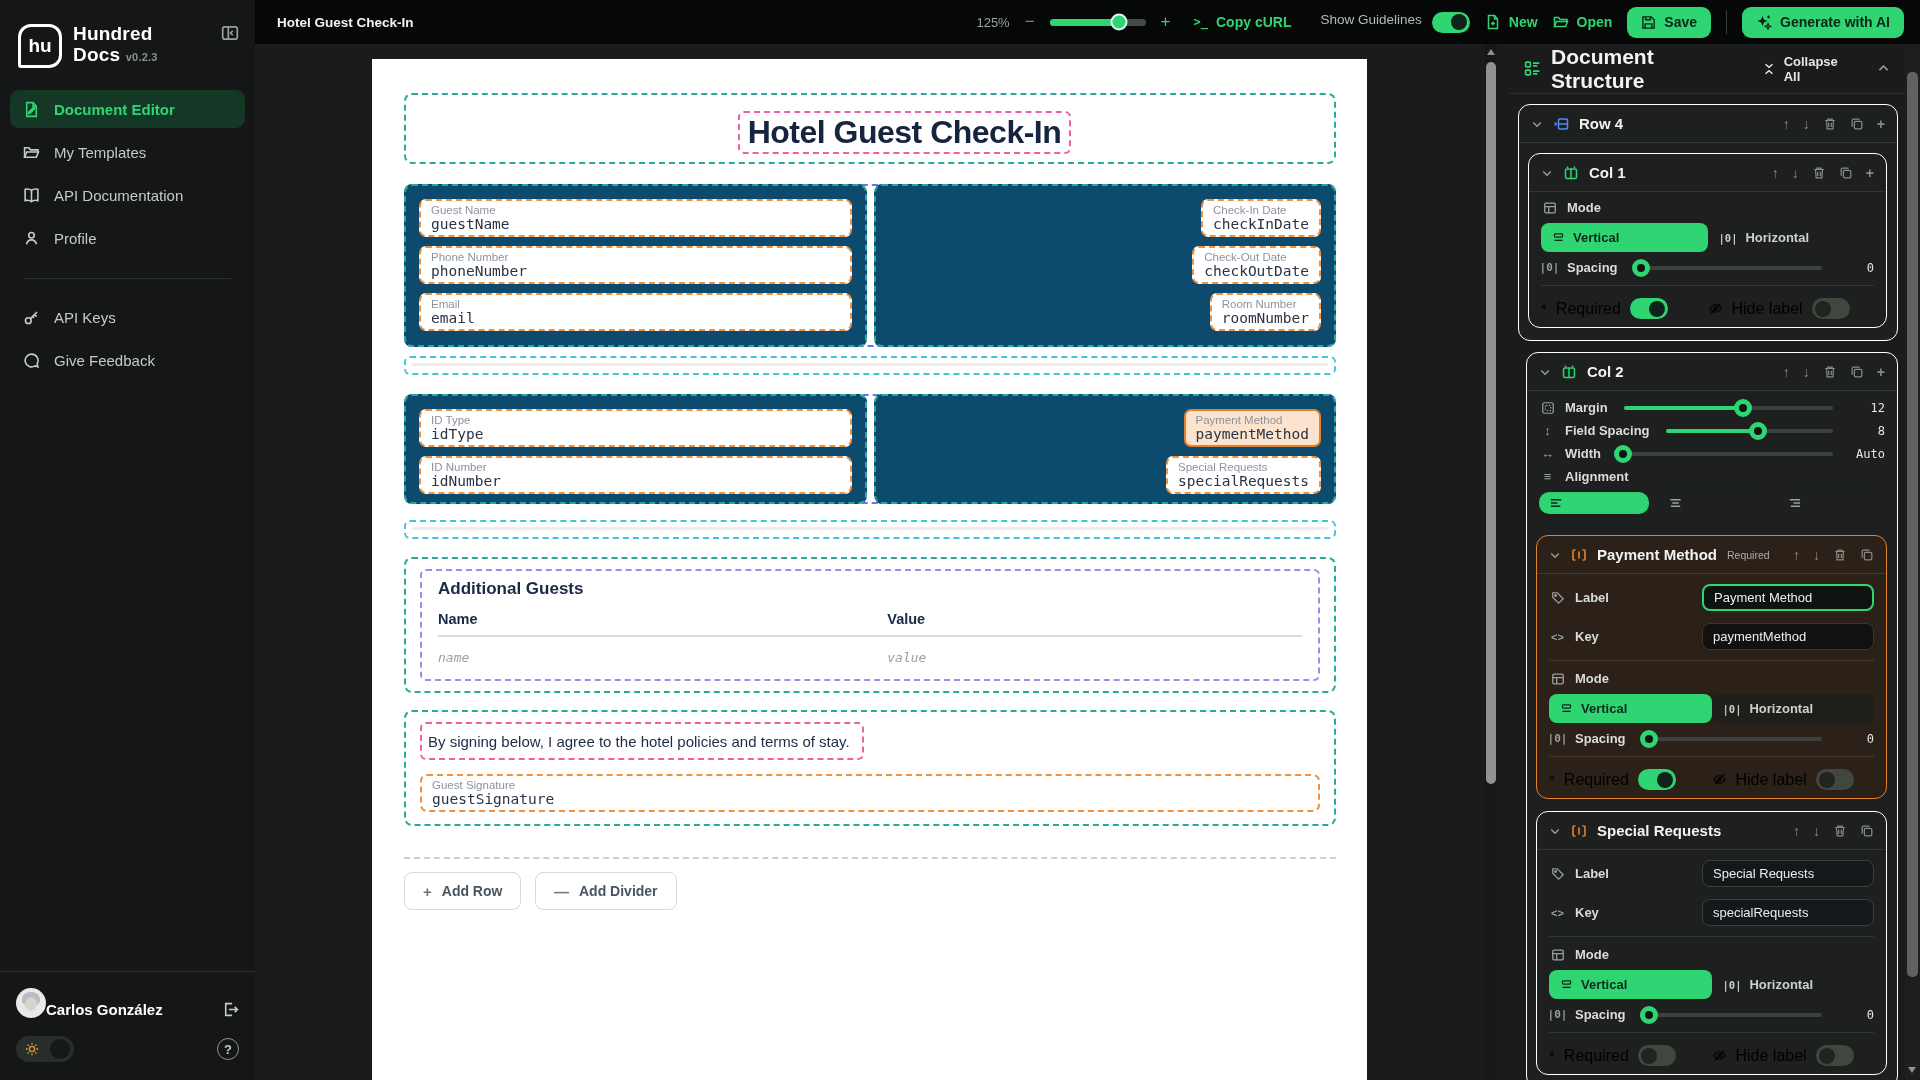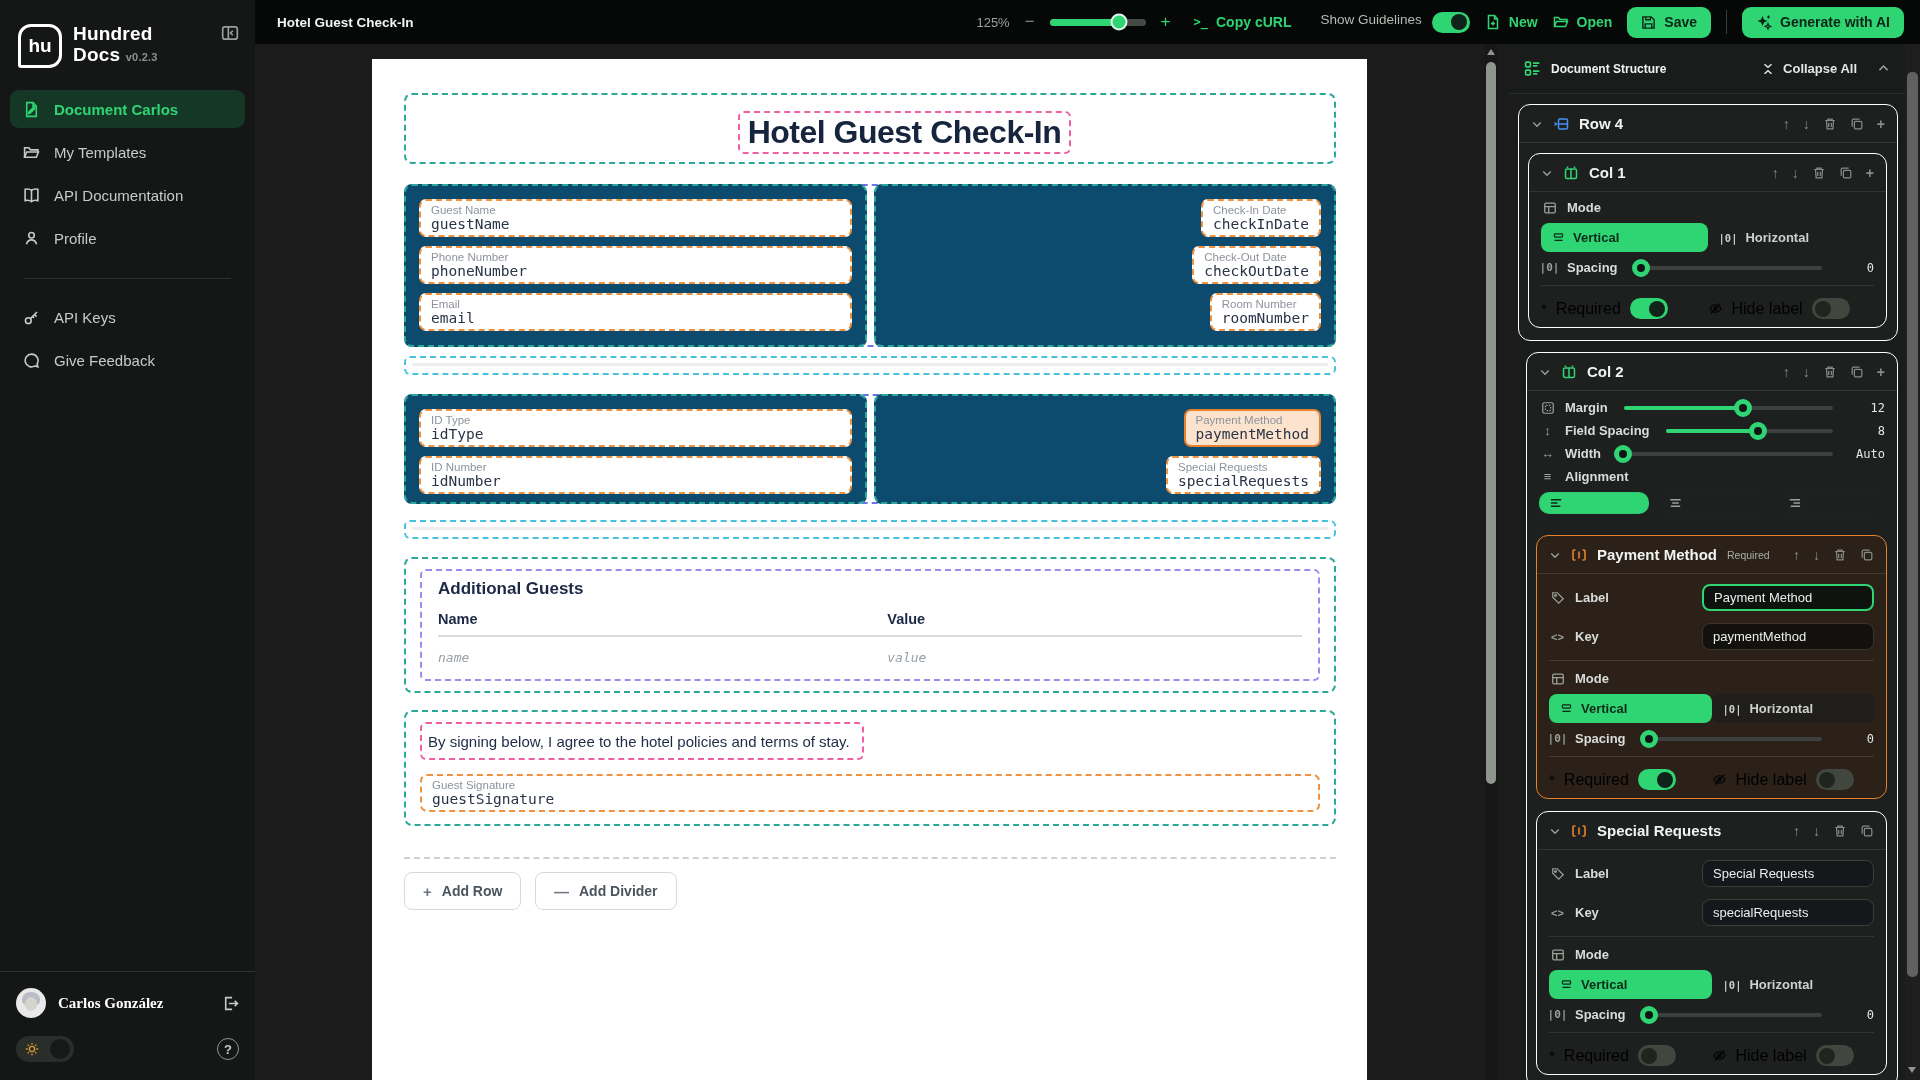--- a/index.html
+++ b/index.html
@@ -12,21 +12,21 @@
 .logo-box { width:44px; height:44px; border:3px solid #fff; border-radius:13px 13px 13px 3px; color:#fff; font-weight:700; font-size:19px; display:flex; align-items:center; justify-content:center; }
 .brand { color:#fff; font-weight:700; font-size:19px; line-height:1.08; letter-spacing:.2px; }
 .version { color:#8b918c; font-size:11px; font-weight:700; }
 .collapse-btn { position:absolute; right:16px; top:24px; color:#9aa09b; }
 .nav { padding:0 10px; margin-top:6px; display:flex; flex-direction:column; gap:5px; }
 .nav-item { display:flex; align-items:center; gap:13px; height:38px; border-radius:9px; padding:0 13px; color:#c6cbc6; font-size:15px; font-weight:500; cursor:pointer; }
 .nav-item.active { background:#153826; color:#2fd573; font-weight:600; }
 .nav-item .nicon { width:18px; display:flex; }
 .nav-sep { height:1px; background:#2d312e; margin:16px 14px 14px; }
 .sidebar-footer { margin-top:auto; border-top:1px solid #2d312e; padding:16px 16px 18px; }
-.user-row { display:flex; align-items:center; gap:12px; color:#fff; font-size:15px; font-weight:600;font-family:Liberation Serif, serif; }
+.user-row { display:flex; align-items:flex-end; gap:0; color:#fff; font-size:15px; font-weight:600; }
 .avatar { width:30px; height:30px; border-radius:50%; background:#e9e9e9; position:relative; overflow:hidden; flex:0 0 auto; }
 .avatar::before { content:""; position:absolute; left:6px; top:4px; width:18px; height:14px; border-radius:50% 50% 40% 40%; background:#b9bcc4; }
 .avatar::after { content:""; position:absolute; left:9px; top:9px; width:12px; height:14px; border-radius:50%; background:#d7d4cd; }
 .logout { margin-left:auto; color:#c6cbc6; cursor:pointer; }
 .foot-row2 { display:flex; align-items:center; justify-content:space-between; margin-top:18px; }
 .theme-toggle { width:58px; height:26px; border-radius:13px; background:#2a2e2b; position:relative; display:flex; align-items:center; padding-left:9px; color:#dd9a2c; cursor:pointer; }
 .theme-knob { position:absolute; right:4px; top:3px; width:20px; height:20px; border-radius:50%; background:#171918; }
 .help-btn { width:22px; height:22px; border-radius:50%; border:1.5px solid #8f958f; color:#c6cbc6; font-size:13px; font-weight:600; display:flex; align-items:center; justify-content:center; cursor:pointer; }
 
 
@@ -81,21 +81,21 @@
 .page-btn { position:absolute; top:813px; height:38px; border:1px solid #d9d9d9; border-radius:8px; background:#fff; color:#4a5560; font-size:14px; font-weight:600; display:flex; align-items:center; gap:10px; padding:0 18px; cursor:pointer; }
 .add-row { left:32px; } .add-divider { left:163px; }
 .pbtn-glyph { font-size:15px; color:#6b7480; }
 .cv-scroll { position:absolute; left:1230px; top:0; width:12px; height:1036px; background:#161716; }
 .cv-up { position:absolute; left:2px; top:5px; width:0; height:0; border-left:4px solid transparent; border-right:4px solid transparent; border-bottom:6px solid #8f938f; }
 .cv-thumb { position:absolute; left:1px; top:18px; width:10px; height:722px; border-radius:5px; background:#90948f; cursor:pointer; }
 
 
 .panel { position:absolute; left:1509px; top:44px; width:396px; height:1036px; background:#191c1a; }
 .panel-header { height:50px; display:flex; align-items:center; gap:10px; padding:0 15px; border-bottom:1px solid #2b2f2c; }
-.ph-title { font-size:12px; font-weight:700; color:#f1f3f1;text-align:right; }
+.ph-title { font-size:21px; font-weight:700; color:#f1f3f1; }
 .ph-right { margin-left:auto; display:flex; align-items:center; gap:8px; color:#e3e6e3; font-size:13px; font-weight:600; cursor:pointer; }
 .ph-chev { color:#9aa09b; margin-left:10px; cursor:pointer; }
 .panel-body { padding:10px 7px 0 9px; height:986px; overflow:hidden; }
 .scard { border:1px solid #ffffff; border-radius:12px; background:#1d201e; margin-bottom:11px; }
 .scard-hd { display:flex; align-items:center; gap:10px; padding:10px 12px; color:#f1f3f1; font-size:15px; font-weight:700; }
 .hd-actions { margin-left:auto; display:flex; align-items:center; gap:13px; color:#868c87; }
 .hd-actions span { cursor:pointer; display:flex; }
 .arrow-g { font-size:14px; color:#868c87; line-height:1; }
 .req-badge { font-size:10.5px; color:#a9afaa; font-weight:500; }
 .hd-sep { height:1px; background:#323633; }
@@ -154,21 +154,21 @@
     </div>
   </div>
   <nav class="nav">
     <div class="nav-item active">
       <span class="nicon">
           <svg width="17" height="17" viewBox="0 0 16 16" fill="none" stroke="currentColor" stroke-width="1.5">
             <path d="M9.5 1.5h-6v13h9V5z"></path>
             <path d="M9.5 1.5V5h3M5.5 10.5l4.5-4.5 1 1-4.5 4.5-1.3.3z"></path>
           </svg>
         </span>
-      <span>Document Carlos</span>
+      <span>Document Editor</span>
     </div>
     <div class="nav-item">
       <span class="nicon">
           <svg width="17" height="17" viewBox="0 0 16 16" fill="none" stroke="currentColor" stroke-width="1.5">
             <path d="M1.5 12.5v-9h4l1.5 2h7v2"></path>
             <path d="M1.5 12.5l2-5h11l-2 5z"></path>
           </svg>
         </span>
       <span>My Templates</span>
     </div>

